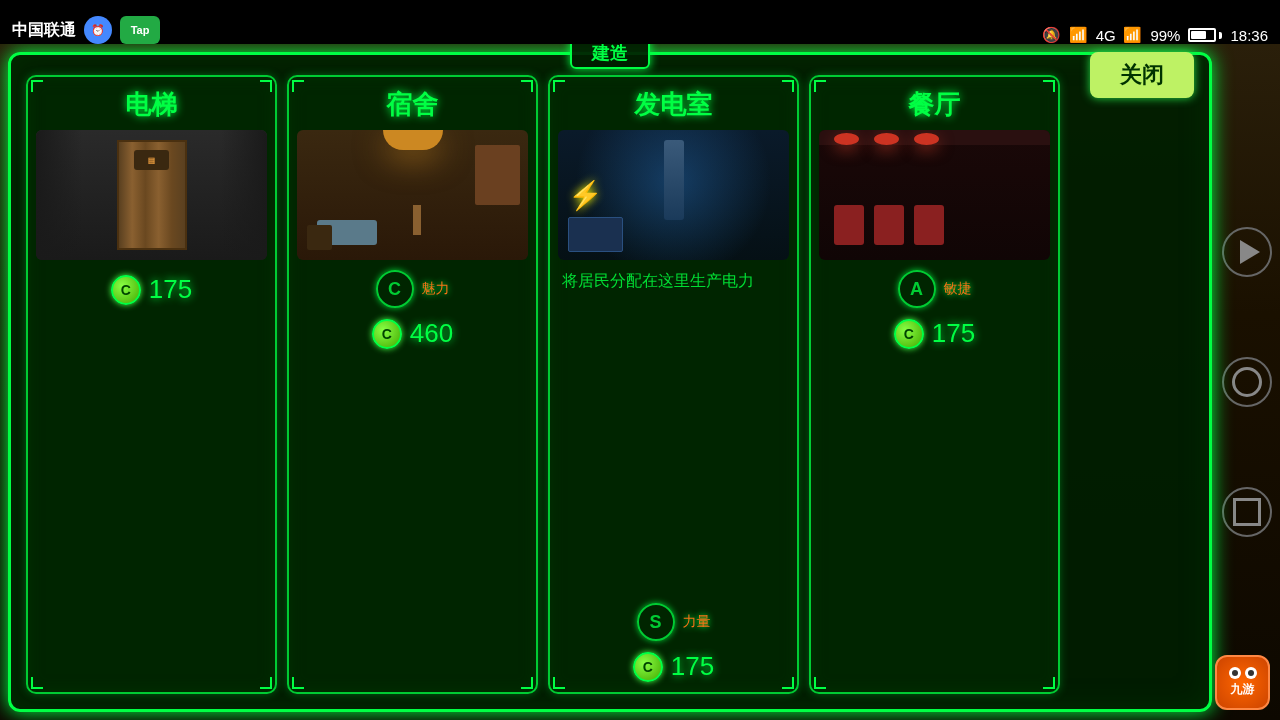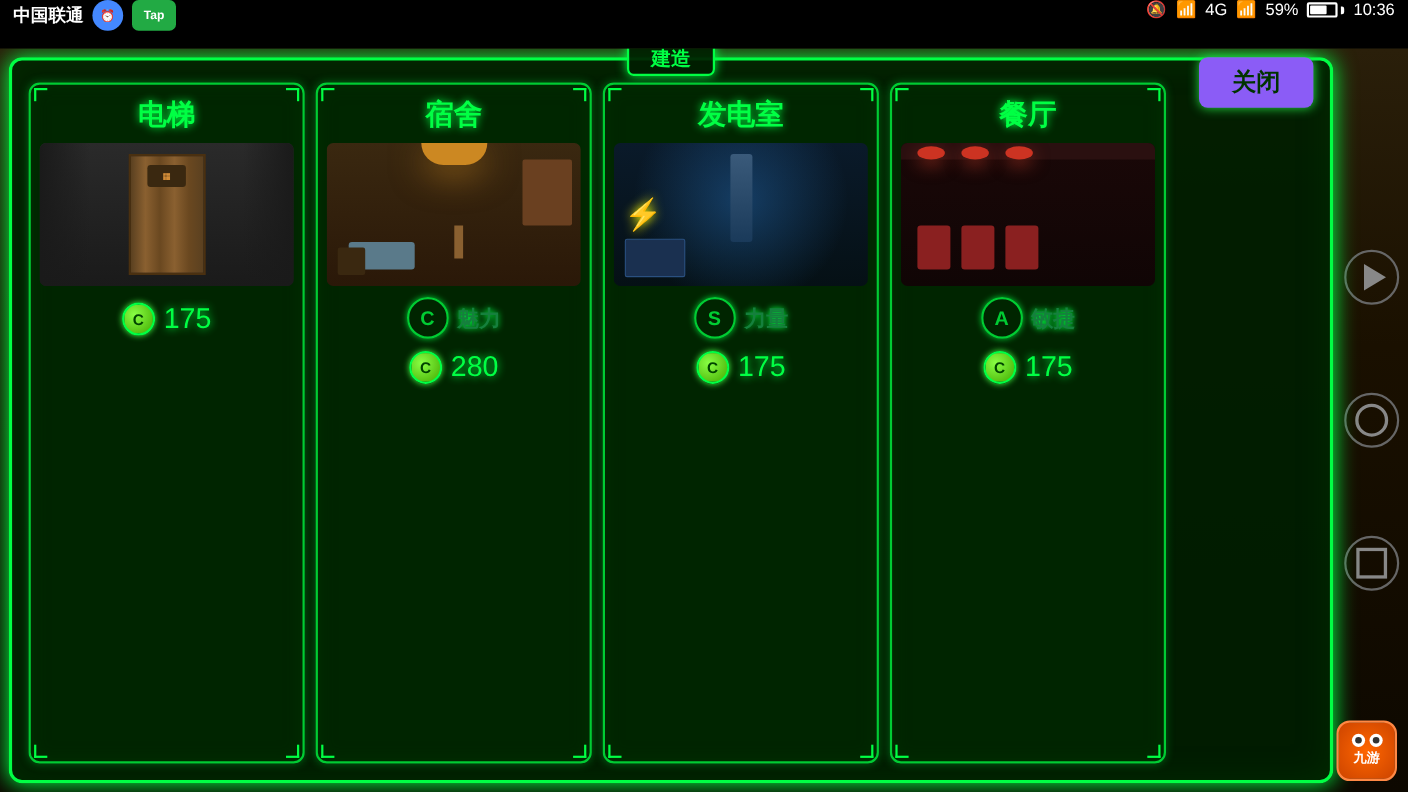--- a/index.html
+++ b/index.html
@@ -12,21 +12,21 @@
       overflow: hidden;
       position: relative;
     }
 
     
     .status-bar {
       width: 100%;
       height: 44px;
       background: #000;
       display: flex;
-      align-items: flex-start;
+      align-items: flex-end;
       justify-content: space-between;
       padding: 0 12px;
       position: relative;
       z-index: 10;
     }
 
     .status-left {
       display: flex;
       align-items: center;
       gap: 8px;
@@ -451,23 +451,23 @@
       display: flex;
       align-items: center;
       justify-content: center;
       color: #00cc33;
       font-size: 18px;
       font-weight: bold;
       box-shadow: 0 0 6px #00cc33;
     }
 
     .stat-name {
-      color: #15803d;
-      font-size: 20px;
-      font-weight: bold;
+      color: #f97316;
+      font-size: 14px;
+      font-weight: normal;
       text-shadow: 0 0 6px #00ff44;
     }
 
     
     .cost-row {
       display: flex;
       align-items: center;
       gap: 8px;
       width: 100%;
       justify-content: center;
@@ -499,21 +499,21 @@
     
     .modal-bottom {
       height: 50px;
       display: flex;
       align-items: center;
       justify-content: flex-end;
       padding: 0 15px 10px;
     }
 
     .close-btn {
-      background: #8b5cf6;
+      background: #bef264;
       color: #003300;
       border: none;
       border-radius: 8px;
       padding: 8px 30px;
       font-size: 22px;
       font-weight: bold;
       cursor: pointer;
       box-shadow: 0 0 10px #22dd44;
       font-family: 'Arial', sans-serif;
     }
@@ -581,28 +581,28 @@
   <div class="status-left">
     <span class="carrier-text">中国联通</span>
     <div class="status-icon">⏰</div>
     <div class="status-icon status-icon-tap">Tap</div>
   </div>
   <div class="status-right">
     <span>🔕</span>
     <span>📶</span>
     <span>4G</span>
     <span>📶</span>
-    <span>59%</span>
+    <span>99%</span>
     <div class="battery-icon">
       <div class="battery-body">
         <div class="battery-fill"></div>
       </div>
       <div class="battery-tip"></div>
     </div>
-    <span>10:36</span>
+    <span>18:36</span>
   </div>
 </div>
 
 <div class="game-bg">
 
   <div class="nav-right">
     <div class="nav-btn">
       <div class="nav-triangle"></div>
     </div>
     <div class="nav-btn">
@@ -654,38 +654,39 @@
               <div class="dorm-sofa"></div>
               <div class="dorm-chair"></div>
             </div>
           </div>
           <div class="stat-badge">
             <div class="stat-circle">C</div>
             <span class="stat-name">魅力</span>
           </div>
           <div class="cost-row">
             <div class="coin-icon">C</div>
-            <span class="cost-value">280</span>
+            <span class="cost-value">460</span>
           </div>
         </div>
 
         <div class="room-card">
           <div class="card-corner-tl"></div>
           <div class="card-corner-tr"></div>
           <div class="card-corner-bl"></div>
           <div class="card-corner-br"></div>
           <div class="card-title">发电室</div>
           <div class="card-image">
             <div class="img-power">
               <div class="power-glow"></div>
               <div class="power-bolt">⚡</div>
               <div class="power-column"></div>
               <div class="power-machine"></div>
             </div>
           </div>
+          <div class="card-description">将居民分配在这里生产电力</div>
           <div class="stat-badge">
             <div class="stat-circle">S</div>
             <span class="stat-name">力量</span>
           </div>
           <div class="cost-row">
             <div class="coin-icon">C</div>
             <span class="cost-value">175</span>
           </div>
         </div>
 

